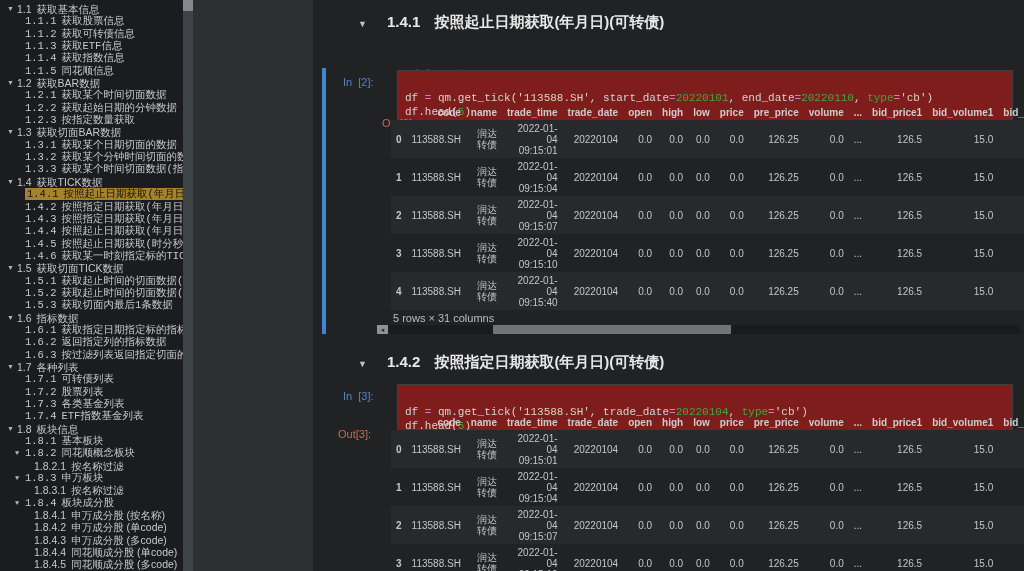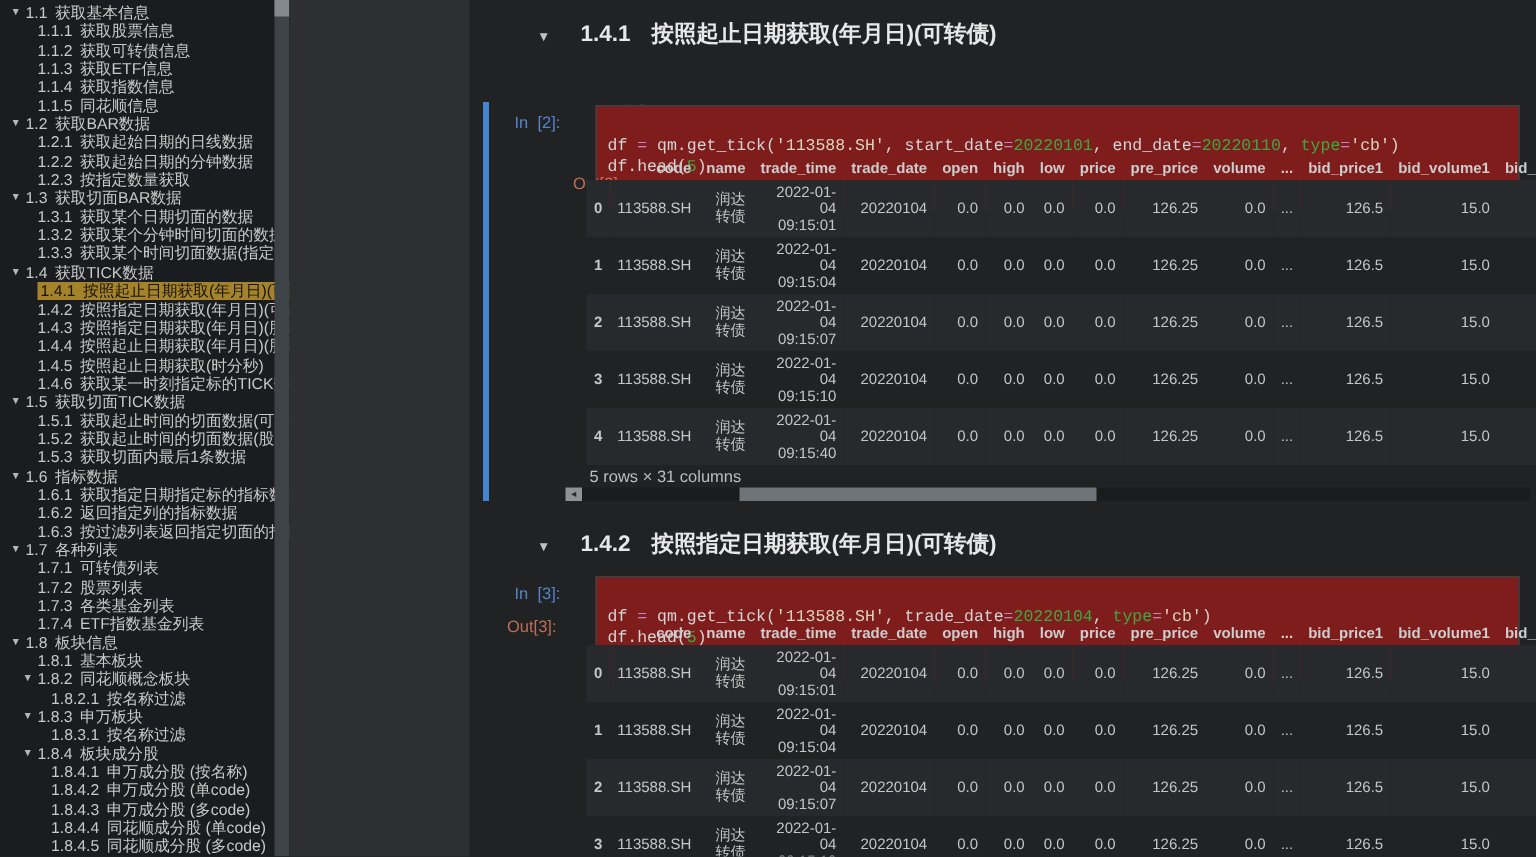--- a/index.html
+++ b/index.html
@@ -7,21 +7,21 @@
     width:1024px;height:571px;overflow:hidden;position:relative;
     background:#212224;font-family:"Liberation Sans","DejaVu Sans",sans-serif;
     -webkit-font-smoothing:antialiased;
   }
   
   .sidebar{position:absolute;left:0;top:0;width:193px;height:571px;background:#1b1c20;overflow:hidden;}
   .toc{padding-top:3px;}
   .si{position:relative;height:12.35px;line-height:12.35px;font-size:10.5px;color:#c9c9c9;white-space:nowrap;cursor:pointer;}
   .si .caret{position:absolute;top:0;font-size:7px;color:#b5b5b5;}
   .si.lvl1{padding-left:17px;} .si.lvl1 .caret{left:7px;}
-  .si.lvl2{padding-left:25px;} .si.lvl2 .caret{left:15px;}
+  .si.lvl2{padding-left:25px;font-family:Liberation Mono, monospace;} .si.lvl2 .caret{left:15px;}
   .si.lvl3{padding-left:34px;}
   .si .num{margin-right:5px;}
   .si.sel .hl{background:#a5832b;color:#17120a;padding:0 2px;}
   .side-scroll{position:absolute;right:0;top:0;width:10px;height:571px;background:#3e4347;}
   .side-thumb{position:absolute;left:0;top:0;width:10px;height:11px;background:#84898d;}
   
   .gutter{position:absolute;left:193px;top:0;width:120px;height:571px;background:#2d2f31;}
   
   .main{position:absolute;left:313px;top:0;width:711px;height:571px;background:#212224;overflow:hidden;}
   .sel-bar{position:absolute;left:9px;top:68px;width:4px;height:266px;background:#4286d3;}
@@ -57,21 +57,21 @@
 
 <div class="sidebar">
   <div class="toc" id="toc-list">
       <div class="si lvl1"><span class="caret">▼</span><span class="hl"><span class="num">1.1</span><span>获取基本信息</span></span></div>
       <div class="si lvl2"><span class="hl"><span class="num">1.1.1</span><span>获取股票信息</span></span></div>
       <div class="si lvl2"><span class="hl"><span class="num">1.1.2</span><span>获取可转债信息</span></span></div>
       <div class="si lvl2"><span class="hl"><span class="num">1.1.3</span><span>获取ETF信息</span></span></div>
       <div class="si lvl2"><span class="hl"><span class="num">1.1.4</span><span>获取指数信息</span></span></div>
       <div class="si lvl2"><span class="hl"><span class="num">1.1.5</span><span>同花顺信息</span></span></div>
       <div class="si lvl1"><span class="caret">▼</span><span class="hl"><span class="num">1.2</span><span>获取BAR数据</span></span></div>
-      <div class="si lvl2"><span class="hl"><span class="num">1.2.1</span><span>获取起始日期的日线数据</span></span></div>
+      <div class="si lvl2"><span class="hl"><span class="num">1.2.1</span><span>获取某个时间切面数据</span></span></div>
       <div class="si lvl2"><span class="hl"><span class="num">1.2.2</span><span>获取起始日期的分钟数据</span></span></div>
       <div class="si lvl2"><span class="hl"><span class="num">1.2.3</span><span>按指定数量获取</span></span></div>
       <div class="si lvl1"><span class="caret">▼</span><span class="hl"><span class="num">1.3</span><span>获取切面BAR数据</span></span></div>
       <div class="si lvl2"><span class="hl"><span class="num">1.3.1</span><span>获取某个日期切面的数据</span></span></div>
       <div class="si lvl2"><span class="hl"><span class="num">1.3.2</span><span>获取某个分钟时间切面的数据</span></span></div>
       <div class="si lvl2"><span class="hl"><span class="num">1.3.3</span><span>获取某个时间切面数据(指定过滤条件)</span></span></div>
       <div class="si lvl1"><span class="caret">▼</span><span class="hl"><span class="num">1.4</span><span>获取TICK数据</span></span></div>
       <div class="si lvl2 sel"><span class="hl"><span class="num">1.4.1</span><span>按照起止日期获取(年月日)(可转债)</span></span></div>
       <div class="si lvl2"><span class="hl"><span class="num">1.4.2</span><span>按照指定日期获取(年月日)(可转债)</span></span></div>
       <div class="si lvl2"><span class="hl"><span class="num">1.4.3</span><span>按照指定日期获取(年月日)(股票)</span></span></div>
@@ -258,21 +258,21 @@
   </div>
 
   <span class="h-caret" style="left:45px;top:359px;">▼</span>
   <div class="heading" style="left:74px;top:353px;">
     <span class="hnum">1.4.2</span><span>按照指定日期获取(年月日)(可转债)</span>
   </div>
 
   <div class="prompt in" style="left:30px;top:390px;text-align:center;">In  [3]:</div>
   <div class="code-box" style="top:384px;" id="code-1"><div><span>df </span><span class="tok-o">= </span><span>qm.get_tick(</span><span class="tok-s">'113588.SH'</span><span>, trade_date</span><span class="tok-o">=</span><span class="tok-n">20220104</span><span>, </span><span class="tok-b">type</span><span class="tok-o">=</span><span class="tok-s">'cb'</span><span>)</span></div><div><span>df.head(</span><span class="tok-n">5</span><span>)</span></div></div>
 
-  <div class="prompt out" style="left:25px;top:412px;">Out[3]:</div>
+  <div class="prompt out" style="left:25px;top:428px;">Out[3]:</div>
   <table class="df" style="top:414px;" id="table-1">
       <thead>
         <tr>
           <th></th>
           <th>code</th>
           <th>name</th>
           <th>trade_time</th>
           <th>trade_date</th>
           <th>open</th>
           <th>high</th>

